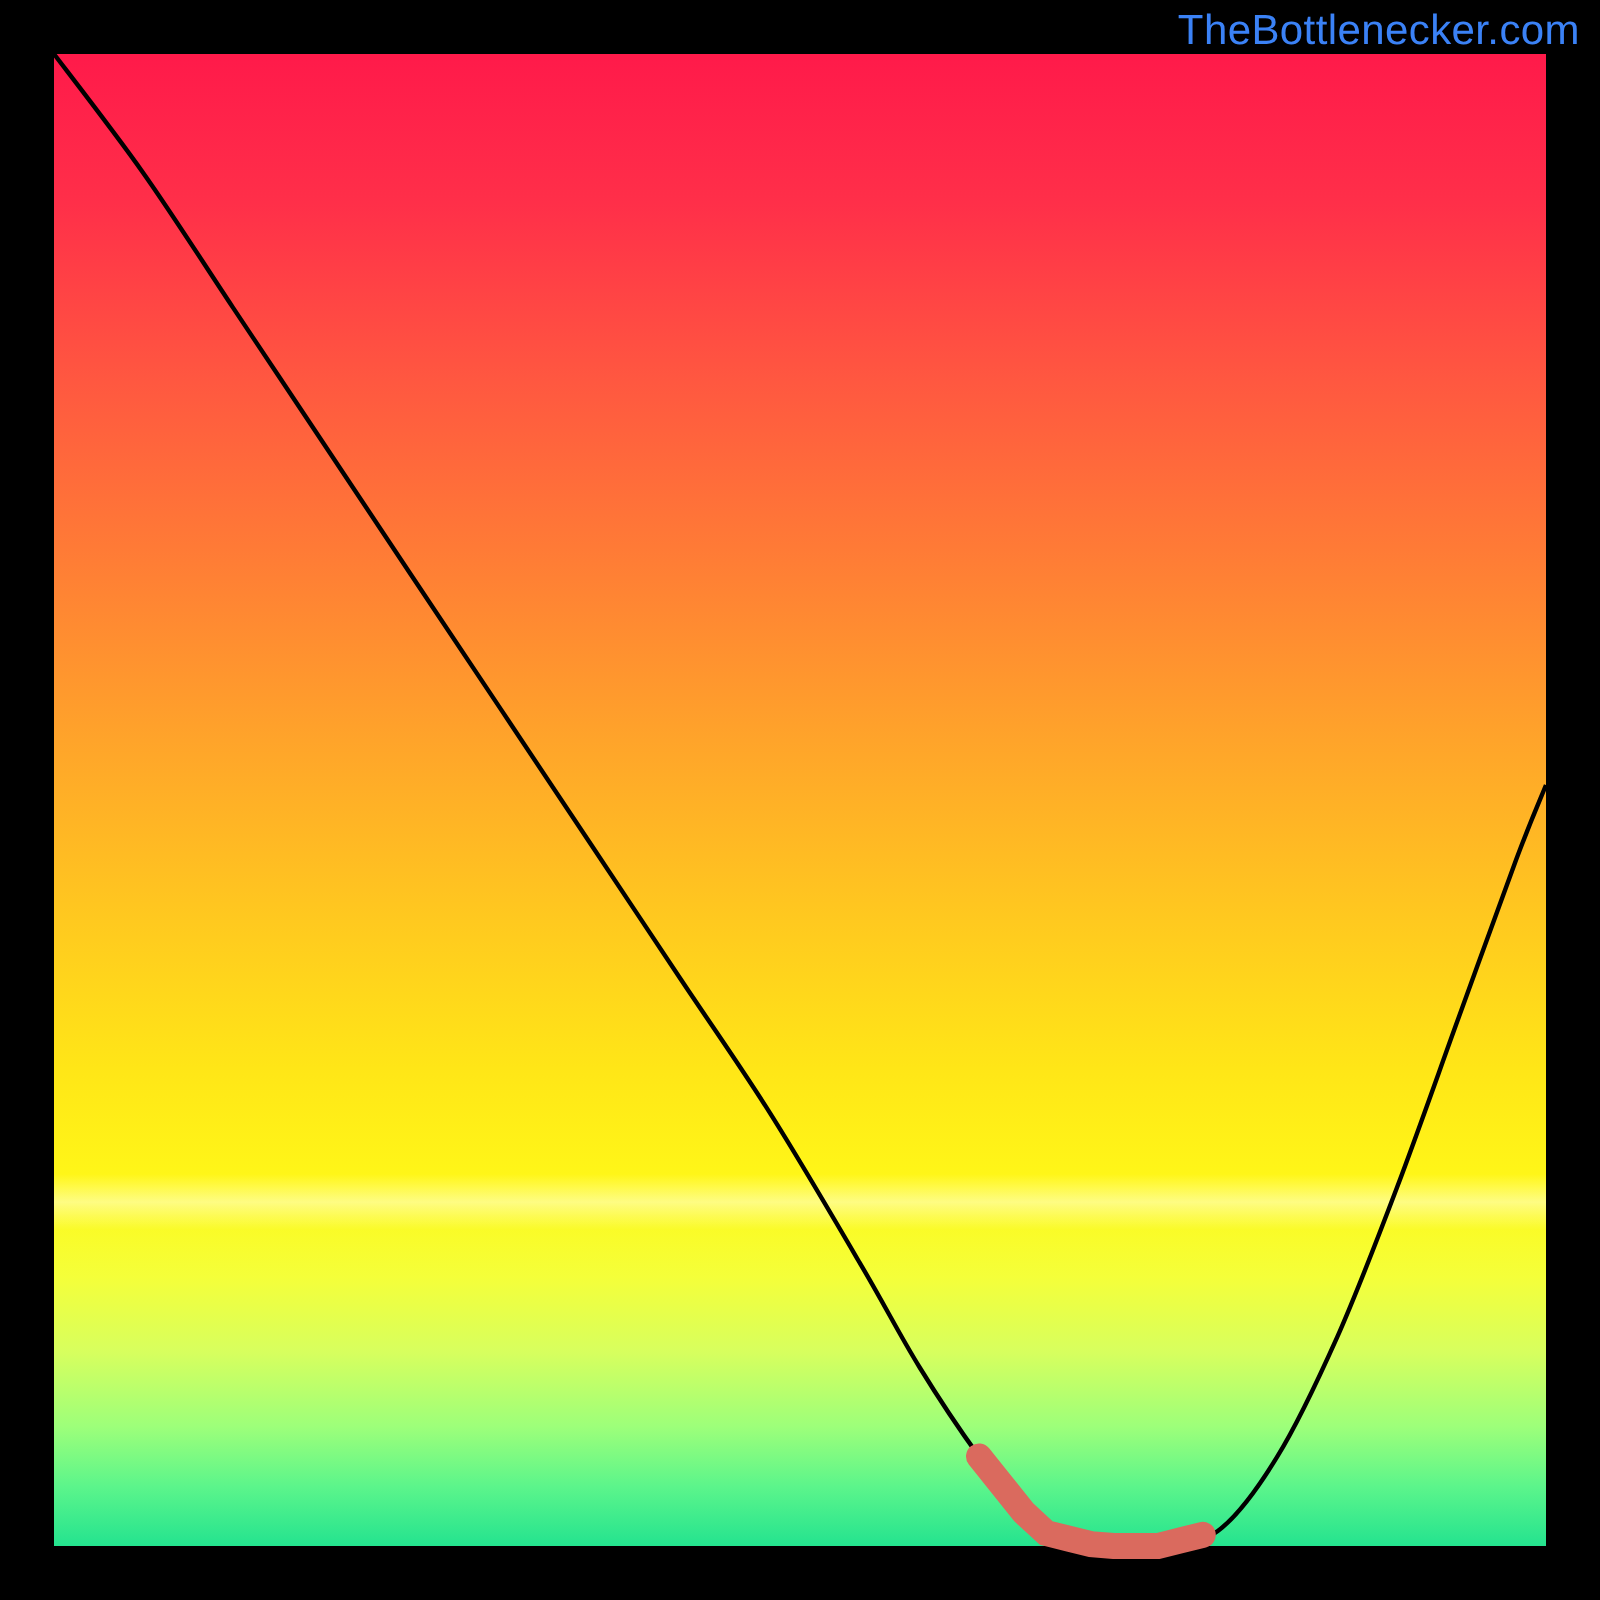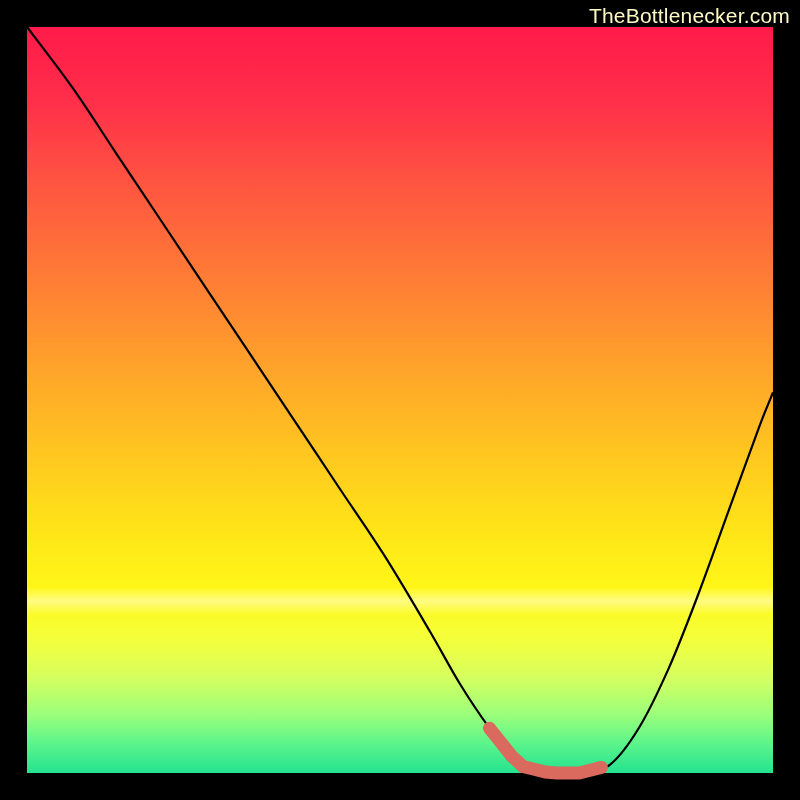--- a/index.html
+++ b/index.html
@@ -48,21 +48,21 @@
       rgba(255,255,200,0) 0%,
       rgba(255,255,215,0.55) 50%,
       rgba(255,255,200,0) 100%);
   }
   .watermark {
     position: absolute;
     top: 4px;
     right: 10px;
     font-family: Arial, Helvetica, sans-serif;
     font-size: 21px;
-    color: #fef9c3;
+    color: #3b82f6;
     letter-spacing: 0.2px;
     font-weight: 500;
     text-align: center;
   }
   svg.curve {
     position: absolute;
     left: 0;
     top: 0;
     width: 746px;
     height: 746px;

